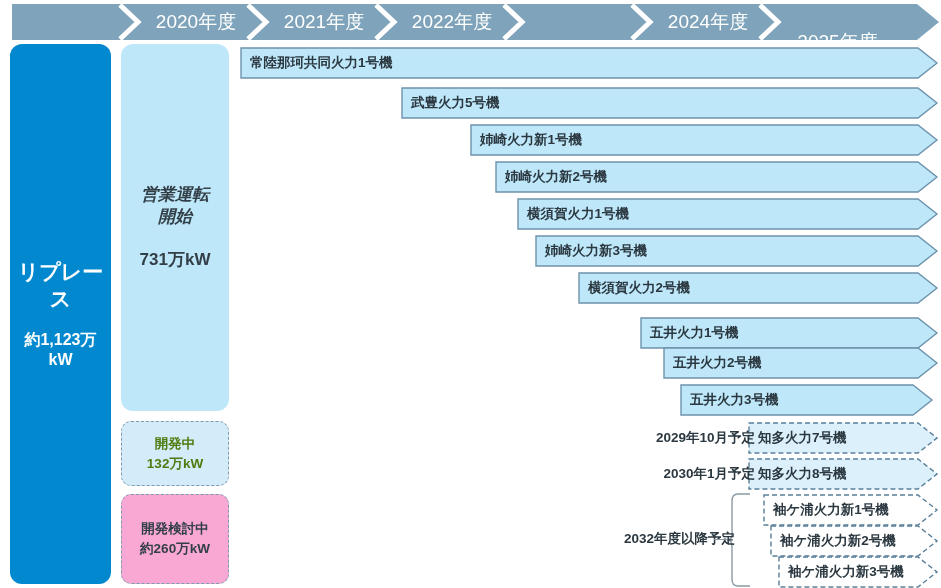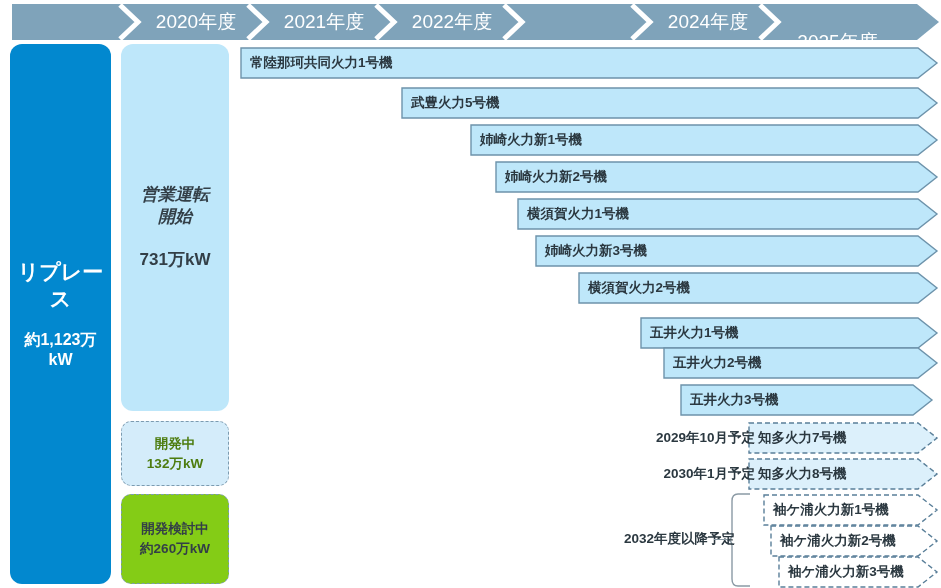--- a/index.html
+++ b/index.html
@@ -121,21 +121,21 @@
     font-weight: bold;
     line-height: 1.45;
     color: #4d7c0f;
   }
   .study-box {
     position: absolute;
     left: 121px;
     top: 494px;
     width: 108px;
     height: 90px;
-    background: #84cc16;
+    background: #f9a8d4;
     border: 1.5px dashed #7c9bb0;
     border-radius: 10px;
     box-sizing: border-box;
     display: flex;
     flex-direction: column;
     align-items: center;
     justify-content: center;
     text-align: center;
     font-size: 13.5px;
     font-weight: bold;

